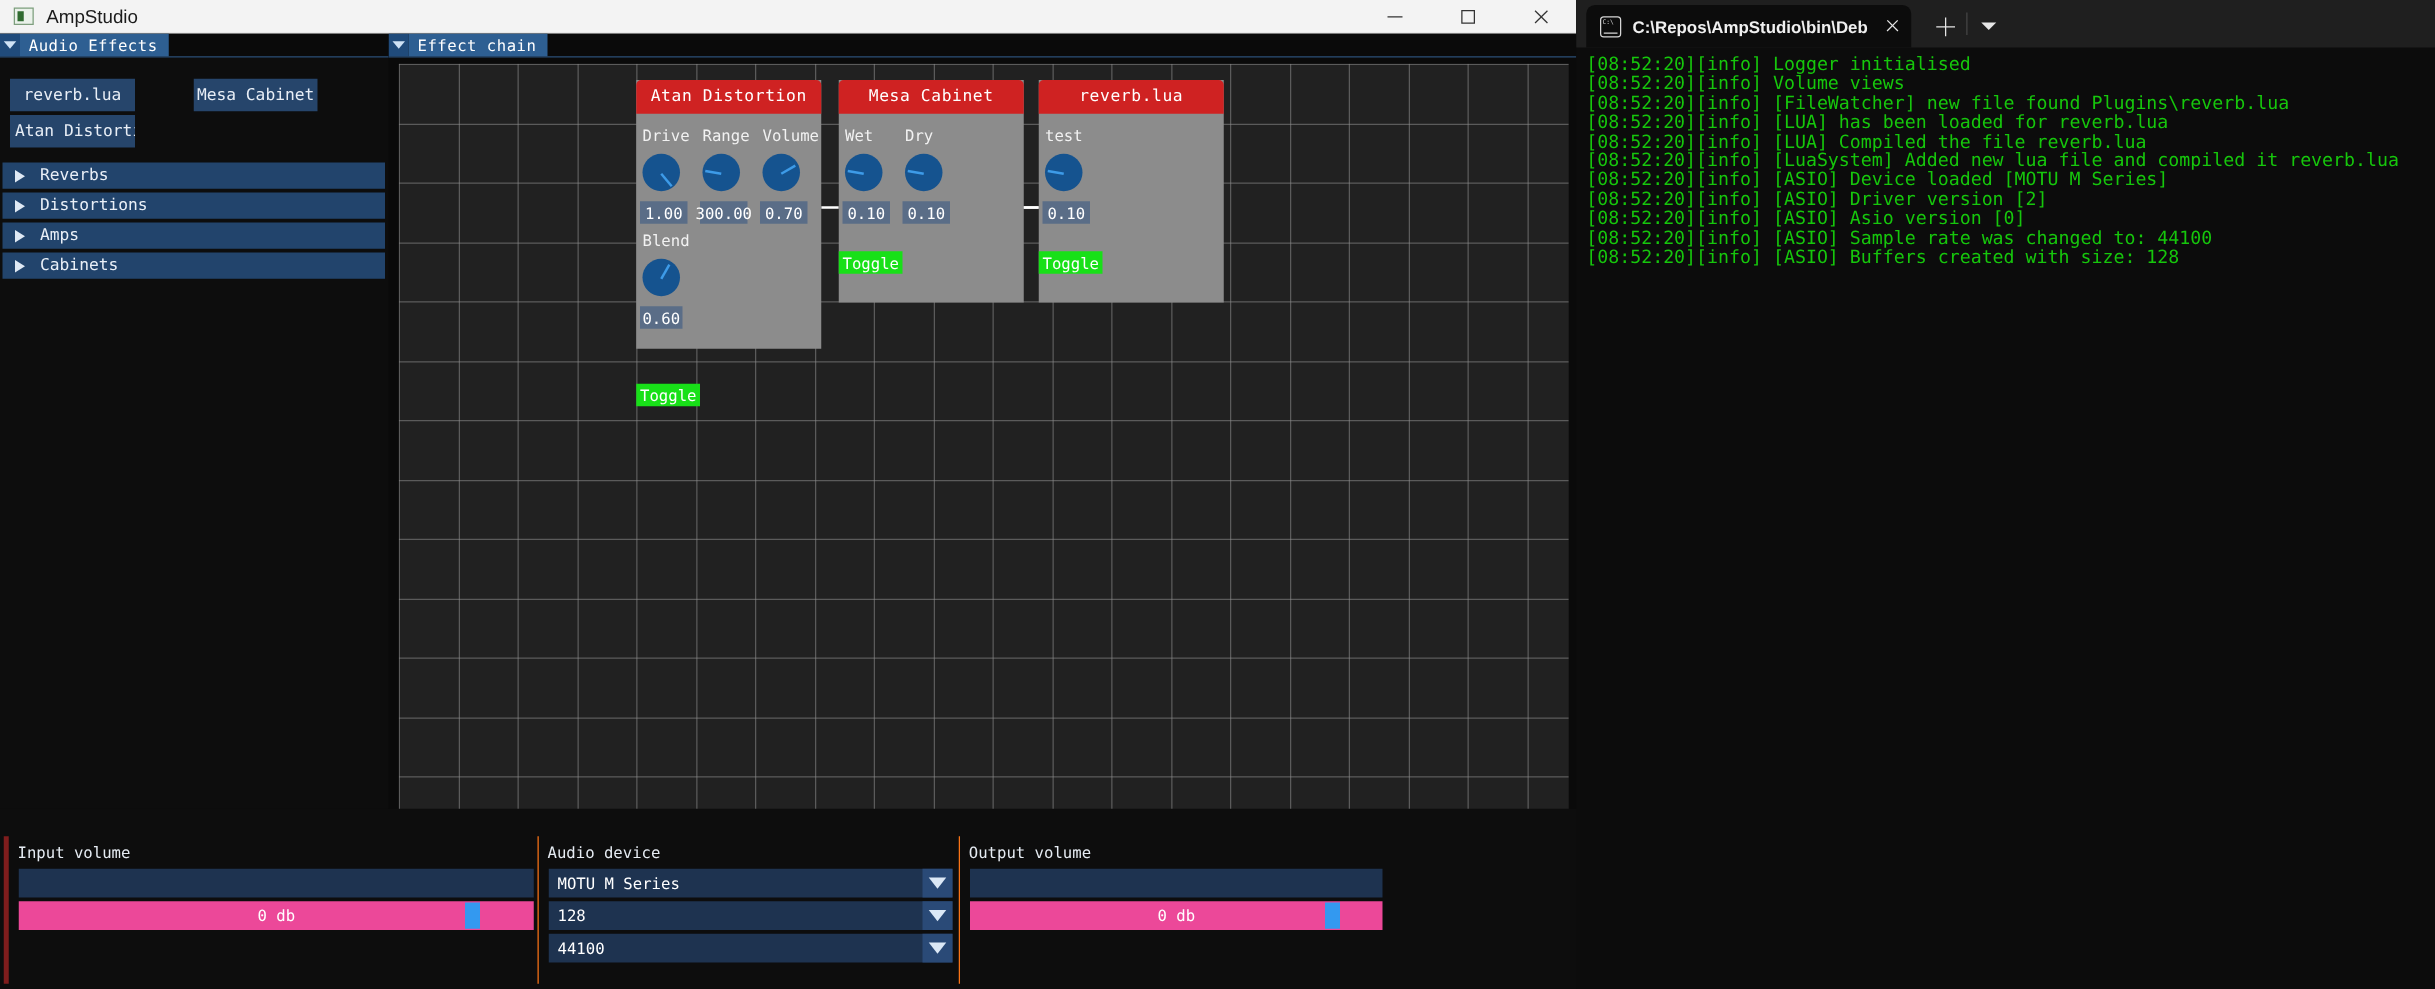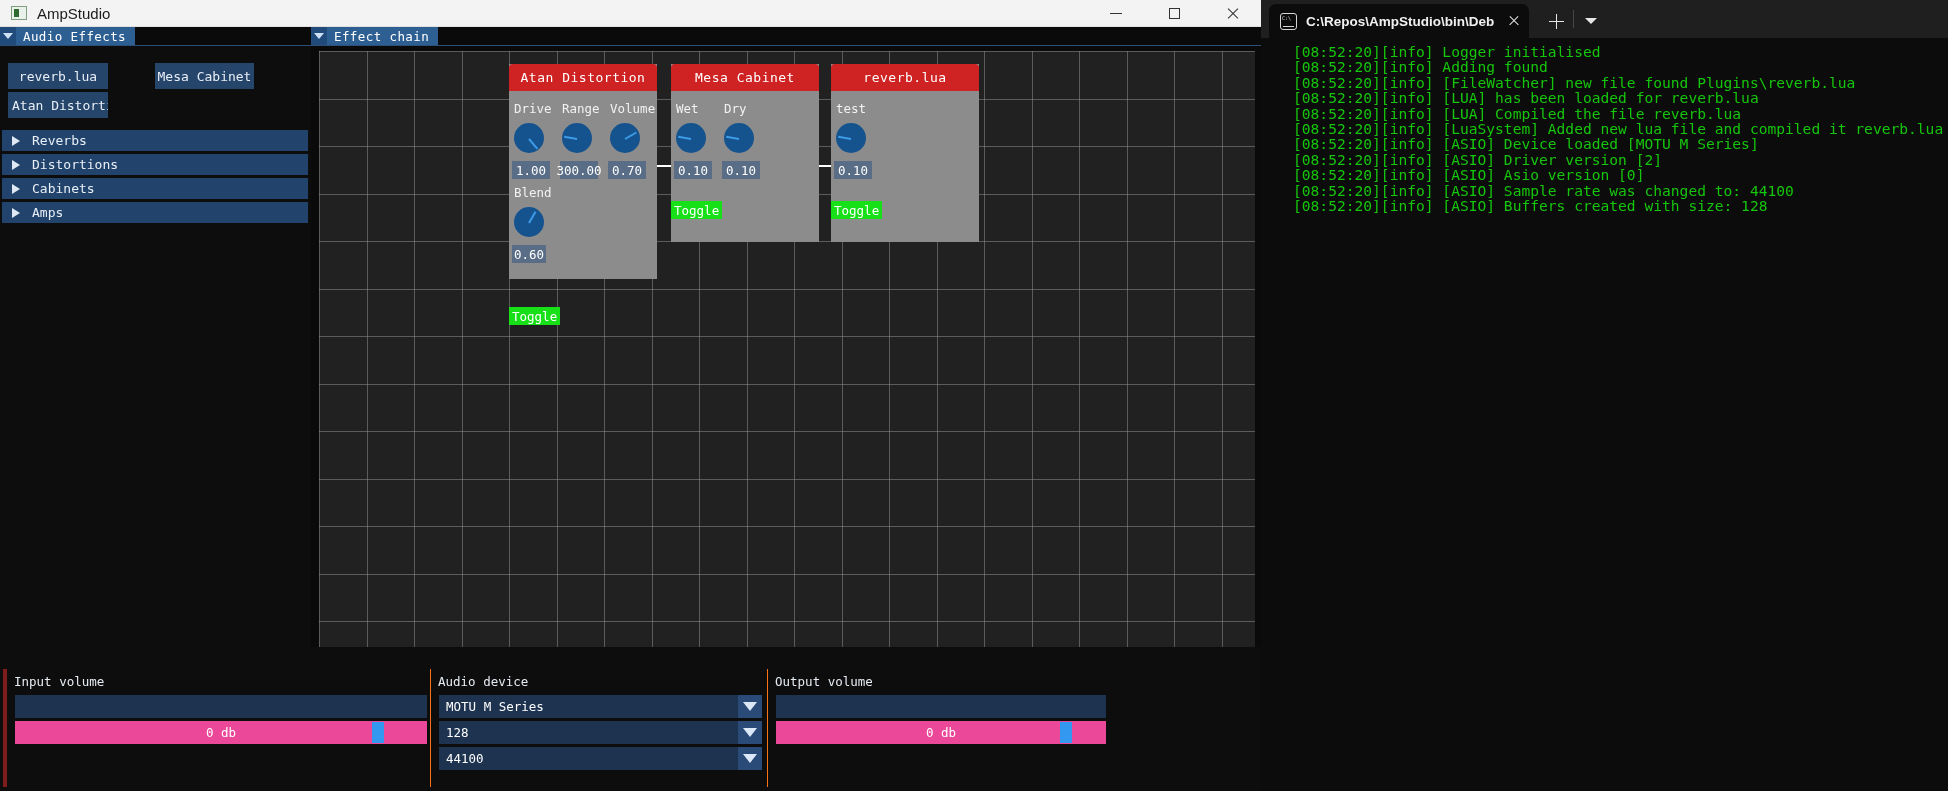--- a/index.html
+++ b/index.html
@@ -202,21 +202,20 @@
   .plus::before{ left:0; top:7px; width:15px; height:1.4px; }
   .plus::after{ left:7px; top:0; width:1.4px; height:15px; }
   .chev { width:0;height:0;border-left:6px solid transparent;border-right:6px solid transparent;
           border-top:6px solid #e6e6e6; }
   .tb-div { width:1px; height:18px; background:#464646; align-self:center; }
   #term-body { padding:6px 0 0 8px; }
   .logline {
     color:#16c60c; font-size:14.6px; line-height:15.4px;
     font-family:"DejaVu Sans Mono","Liberation Mono",monospace;
     white-space:pre;
-    margin-left:24px;
   }
 </style>
 </head>
 <body>
 
 <div id="root">
 
   <div id="app-window">
 
     <div class="titlebar">
@@ -250,25 +249,25 @@
             <div class="cat-row">
               <span class="arw"></span>
               <span>Reverbs</span>
             </div>
             <div class="cat-row">
               <span class="arw"></span>
               <span>Distortions</span>
             </div>
             <div class="cat-row">
               <span class="arw"></span>
-              <span>Cabinets</span>
+              <span>Amps</span>
             </div>
             <div class="cat-row">
               <span class="arw"></span>
-              <span>Amps</span>
+              <span>Cabinets</span>
             </div>
           </div>
         </div>
     </div>
 
     <div id="chain-dock">
       <div class="panel-head">
         <div class="tri">
             <i></i>
           </div>
@@ -427,21 +426,21 @@
       <div class="tb-btn" style="margin-left:10px">
           <span class="plus"></span>
         </div>
       <div class="tb-div"></div>
       <div class="tb-btn">
           <span class="chev"></span>
         </div>
     </div>
     <div id="term-body">
         <div class="logline">[08:52:20][info] Logger initialised</div>
-        <div class="logline">[08:52:20][info] Adding found</div>
+        <div class="logline">[08:52:20][info] Volume views</div>
         <div class="logline">[08:52:20][info] [FileWatcher] new file found Plugins\reverb.lua</div>
         <div class="logline">[08:52:20][info] [LUA] has been loaded for reverb.lua</div>
         <div class="logline">[08:52:20][info] [LUA] Compiled the file reverb.lua</div>
         <div class="logline">[08:52:20][info] [LuaSystem] Added new lua file and compiled it reverb.lua</div>
         <div class="logline">[08:52:20][info] [ASIO] Device loaded [MOTU M Series]</div>
         <div class="logline">[08:52:20][info] [ASIO] Driver version [2]</div>
         <div class="logline">[08:52:20][info] [ASIO] Asio version [0]</div>
         <div class="logline">[08:52:20][info] [ASIO] Sample rate was changed to: 44100</div>
         <div class="logline">[08:52:20][info] [ASIO] Buffers created with size: 128</div>
       </div>

